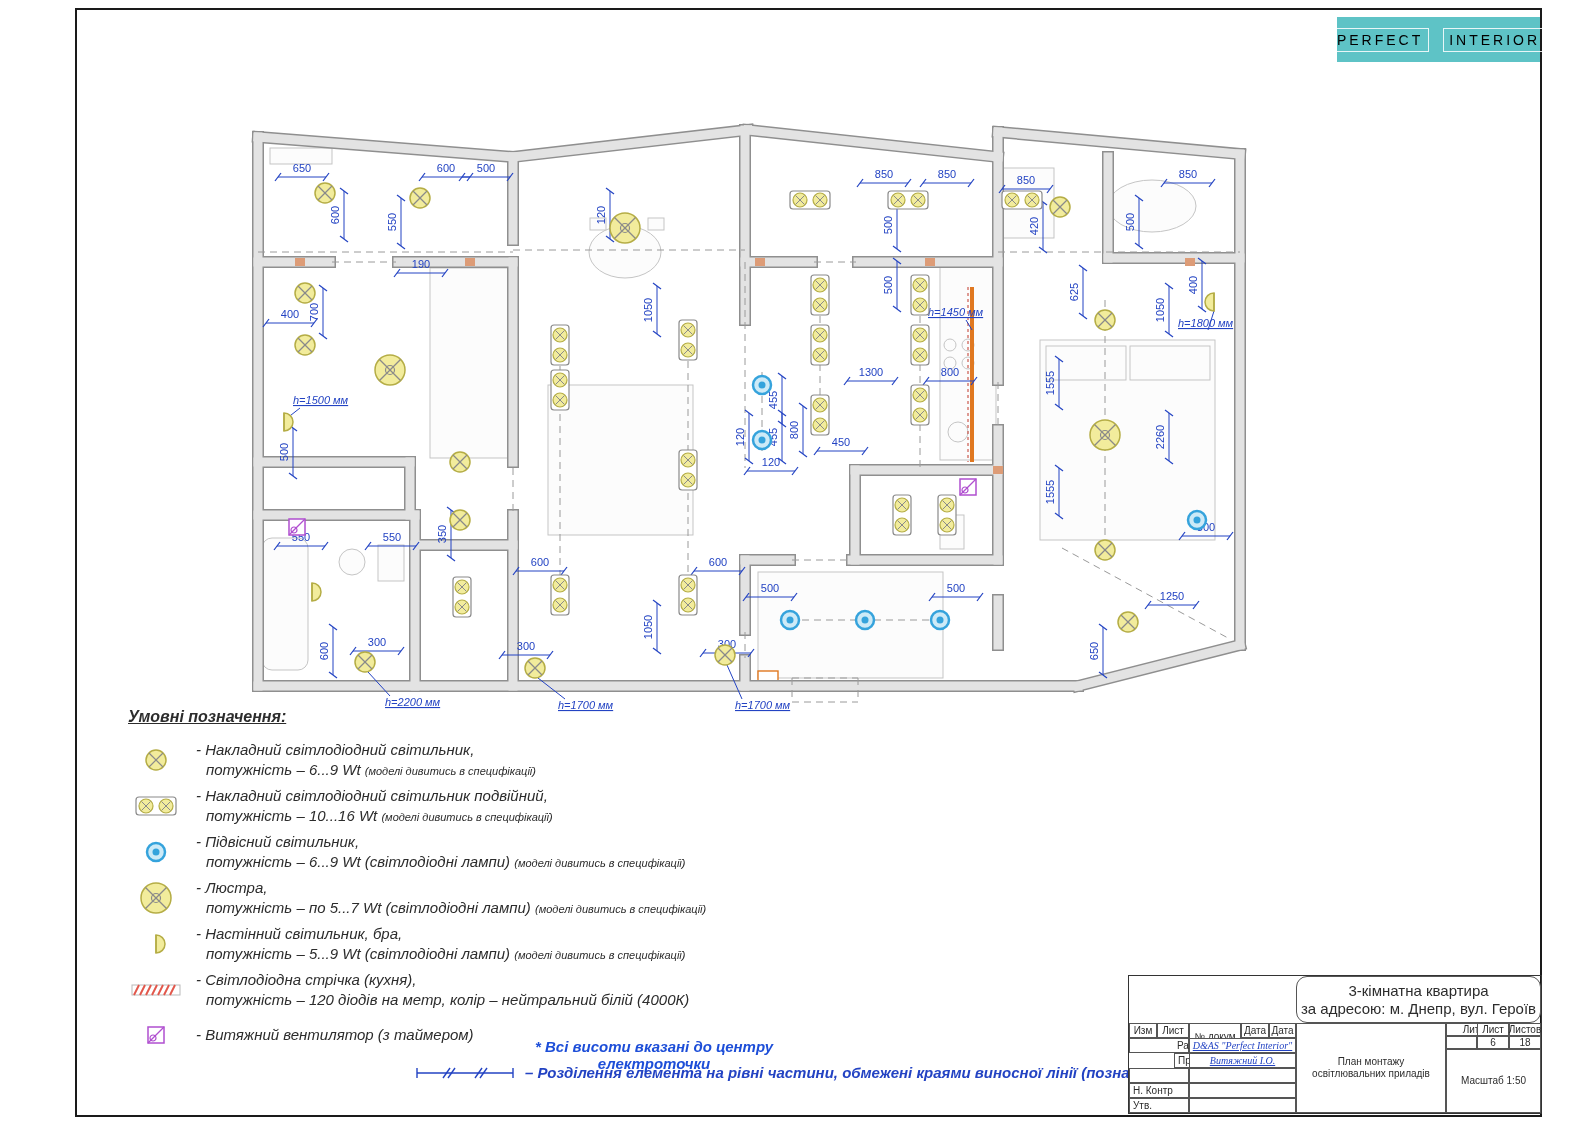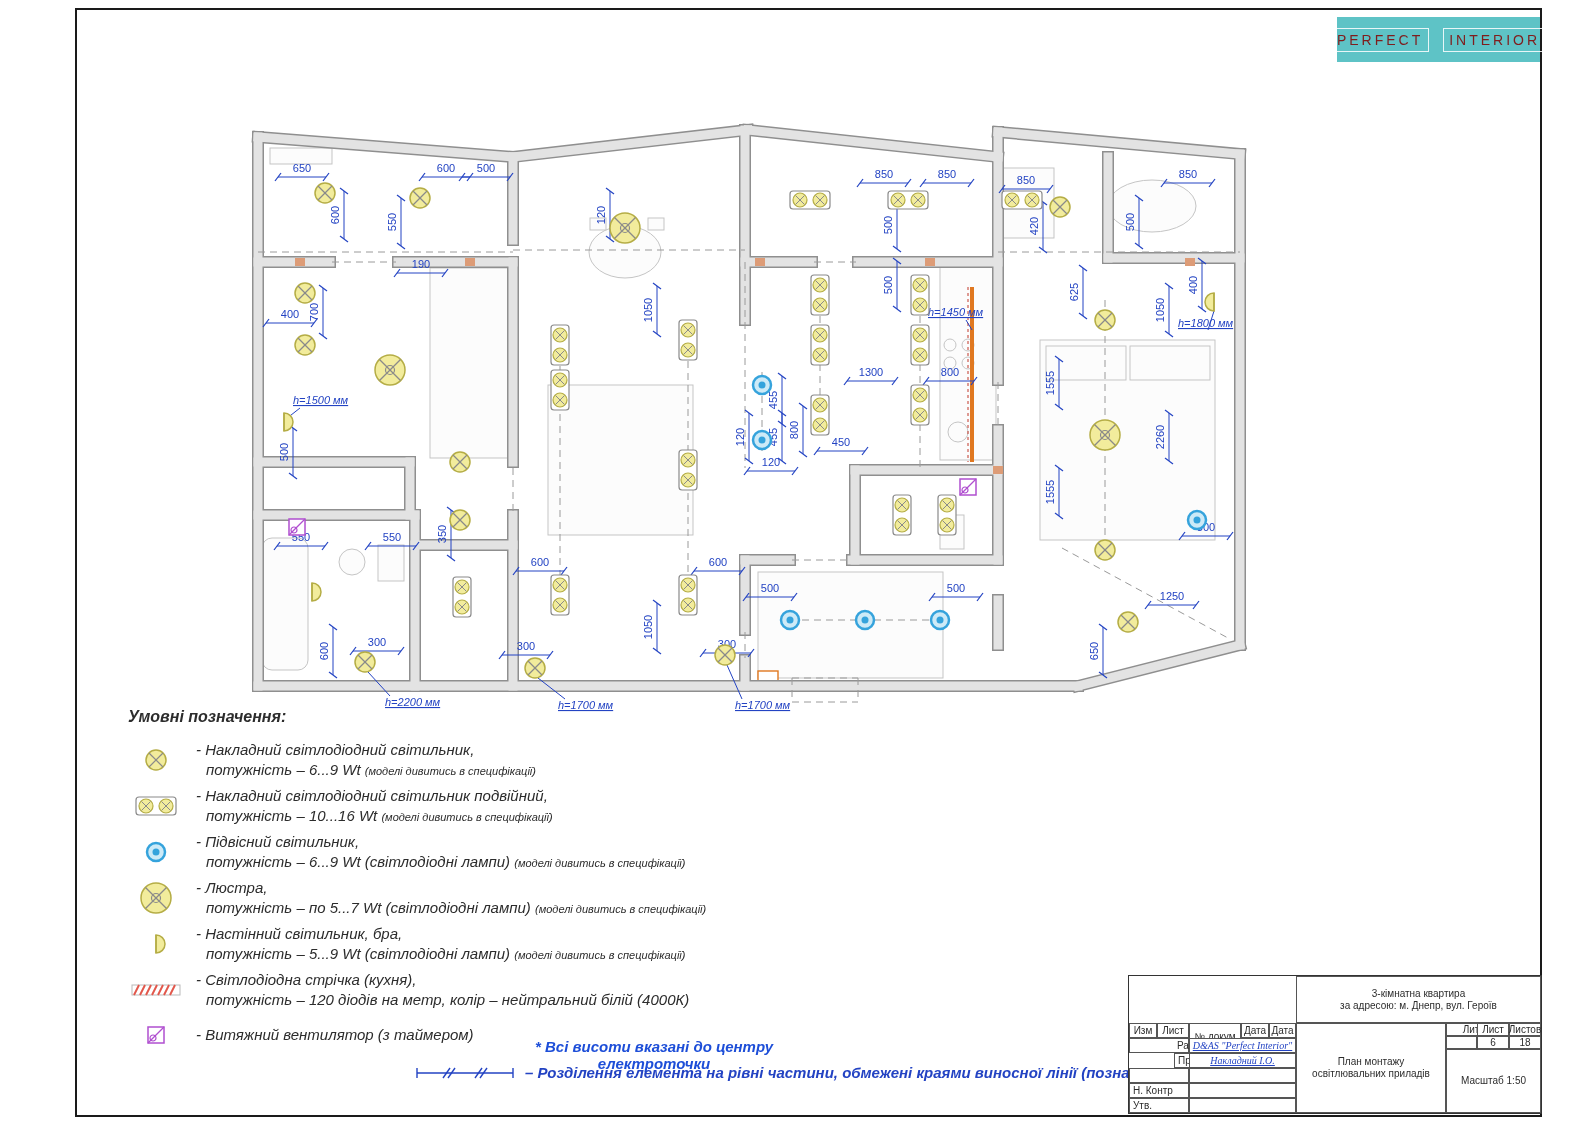--- a/index.html
+++ b/index.html
@@ -3,42 +3,42 @@
 <meta charset="utf-8">
 <style>
   html,body{margin:0;padding:0;background:#fff;}
   body{width:1590px;height:1125px;position:relative;overflow:hidden;
        font-family:"Liberation Sans",sans-serif;color:#2c2c2c;}
   .frame{position:absolute;left:75px;top:8px;right:48px;bottom:8px;border:2px solid #1a1a1a;}
   #plan-svg{position:absolute;left:0;top:0;width:1590px;height:1125px;}
   #plan-svg text{font-family:"Liberation Sans",sans-serif;}
   
   .logo{position:absolute;left:1337px;top:17px;width:203px;height:45px;background:#5ec3c6;
-        display:flex;align-items:center;justify-content:center;gap:7px;color:#7f1d1d;}
+        display:flex;align-items:center;justify-content:center;gap:7px;color:#000000;}
   .logo .word{font-size:14px;letter-spacing:3px;border:1px solid rgba(255,255,255,.85);padding:3px 5px;}
   
   .legend{position:absolute;left:128px;top:708px;width:640px;}
-  .legend-title{font-size:16px;font-weight:bold;font-style:italic;margin-bottom:14px;}
+  .legend-title{font-size:16px;font-weight:bold;font-style:italic;text-decoration:underline;margin-bottom:14px;}
   .legend-item{display:flex;align-items:center;gap:12px;margin-bottom:7px;}
   .legend-item .sym{width:56px;flex:0 0 56px;display:flex;justify-content:center;}
   .legend-text{font-style:italic;font-size:15px;line-height:1.3;}
   .legend-text .l2{padding-left:10px;}
   .legend-text .sm{font-size:11px;}
   
   .note1{position:absolute;left:484px;top:1038px;width:340px;text-align:center;
          color:#1d4ed8;font-weight:bold;font-style:italic;font-size:15px;}
   .note2{position:absolute;left:415px;top:1064px;display:flex;align-items:center;gap:10px;
          color:#2343c3;font-weight:bold;font-style:italic;font-size:15px;}
   
   .tblock{position:absolute;left:1128px;top:975px;width:412px;height:137px;border:1.5px solid #333;box-sizing:content-box;}
   .tb-cell{position:absolute;border:1px solid #555;box-sizing:border-box;font-size:10px;
            display:flex;align-items:center;justify-content:center;text-align:center;line-height:1.2;background:#fff;}
   .tb-left{justify-content:flex-start;padding-left:3px;}
   .tb-blue{color:#2343c3;font-style:italic;text-decoration:underline;font-family:"Liberation Serif",serif;font-size:10px;}
-  .tb-proj{font-size:10px;}
+  .tb-proj{font-size:15px;border-radius:11px;}
 </style>
 </head>
 <body>
 
 <div class="frame"></div>
 
 <svg id="plan-svg" viewBox="0 0 1590 1125">
     <rect x="270" y="148" width="62" height="16" rx="0" fill="#fcfcfc" stroke="#c5c5c5" stroke-width="1"></rect>
     <ellipse cx="625" cy="252" rx="36" ry="26" fill="#fcfcfc" stroke="#c5c5c5" stroke-width="1"></ellipse>
     <rect x="590" y="218" width="16" height="12" rx="0" fill="#fcfcfc" stroke="#c5c5c5" stroke-width="1"></rect>
@@ -903,21 +903,21 @@
   </div>
   <div class="tb-cell" style="left:0;top:47px;width:28px;height:15px;">Изм</div>
   <div class="tb-cell" style="left:28px;top:47px;width:32px;height:15px;">Лист</div>
   <div class="tb-cell" style="left:60px;top:47px;width:52px;height:28px;">№ докум</div>
   <div class="tb-cell" style="left:112px;top:47px;width:28px;height:15px;">Дата</div>
   <div class="tb-cell" style="left:140px;top:47px;width:27px;height:15px;">Дата</div>
 
   <div class="tb-cell tb-left" style="left:0;top:62px;width:60px;height:15px;padding-left:47px;">Разраб.</div>
   <div class="tb-cell tb-blue" style="left:60px;top:62px;width:107px;height:15px;">D&amp;AS "Perfect Interior"</div>
   <div class="tb-cell tb-left" style="left:0;top:77px;width:60px;height:15px;margin-left:45px;">Пров.</div>
-  <div class="tb-cell tb-blue" style="left:60px;top:77px;width:107px;height:15px;">Накладний І.О.</div>
+  <div class="tb-cell tb-blue" style="left:60px;top:77px;width:107px;height:15px;">Витяжний І.О.</div>
   <div class="tb-cell" style="left:0;top:92px;width:60px;height:15px;"></div>
   <div class="tb-cell" style="left:60px;top:92px;width:107px;height:15px;"></div>
   <div class="tb-cell tb-left" style="left:0;top:107px;width:60px;height:15px;">Н. Контр</div>
   <div class="tb-cell" style="left:60px;top:107px;width:107px;height:15px;"></div>
   <div class="tb-cell tb-left" style="left:0;top:122px;width:60px;height:15px;">Утв.</div>
   <div class="tb-cell" style="left:60px;top:122px;width:107px;height:15px;"></div>
 
   <div class="tb-cell" style="left:167px;top:47px;width:150px;height:90px;flex-direction:column;">
     <div>План монтажу</div>
     <div>освітлювальних приладів</div>

